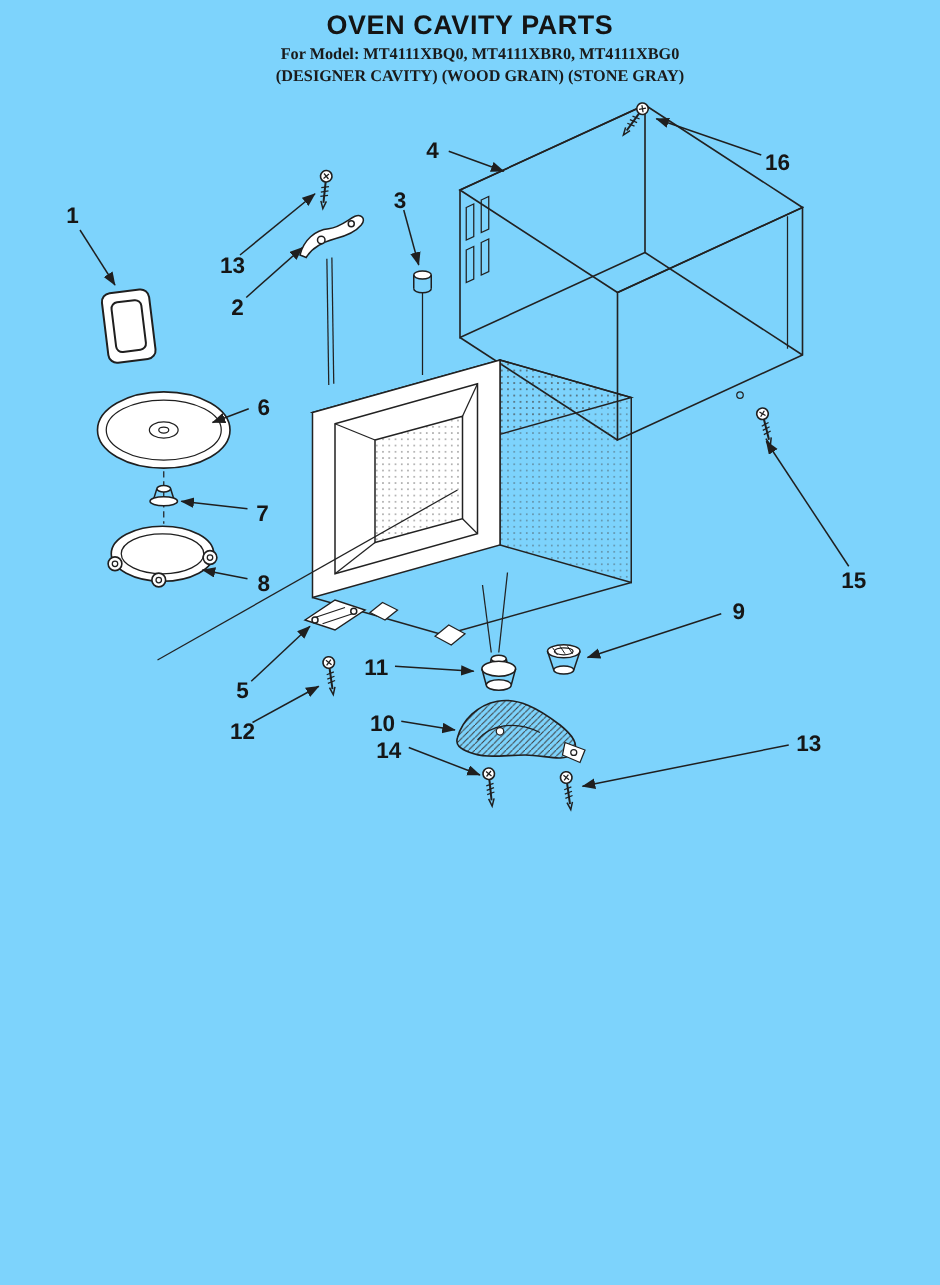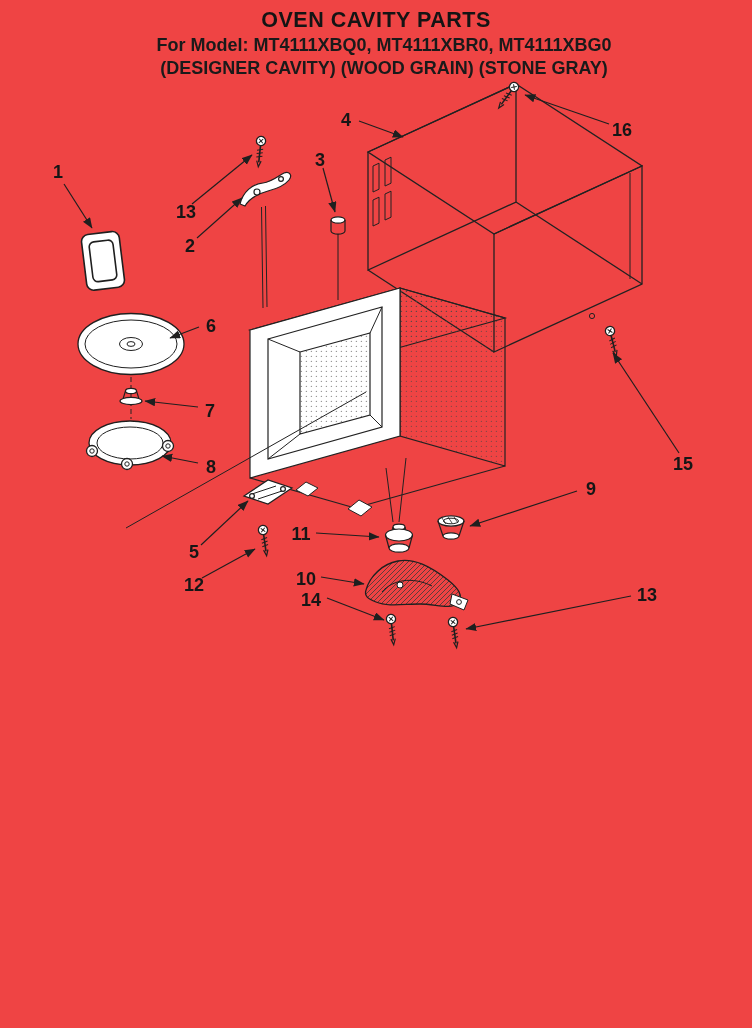--- a/index.html
+++ b/index.html
@@ -1,20 +1,20 @@
 <!DOCTYPE html>
 <html><head>
 <meta charset="utf-8">
 <style>
   html, body { margin: 0; padding: 0; background: #ffffff; }
   .page {
     position: relative;
     width: 752px;
     height: 1028px;
-    background: #ef4444;
+    background: #7dd3fc;
     font-family: "Liberation Sans", sans-serif;
     color: #1b1b1b;
     overflow: hidden;
   }
   header.diagram-header {
     position: absolute;
     top: 8px;
     left: 0;
     right: 0;
     text-align: center;
@@ -22,23 +22,24 @@
   }
   .title {
     margin: 0;
     font-size: 21.5px;
     font-weight: 700;
     letter-spacing: 0.5px;
     color: #141414;
   }
   .model-line, .finish-line {
     margin: 2px 0 0 16px;
-    font-size: 18px;
+    font-size: 13px;
     font-weight: 700;
     color: #1a1a1a;
+    font-family: Liberation Serif, serif;
   }
   svg.diagram {
     position: absolute;
     top: 0;
     left: 0;
     z-index: 1;
   }
   svg text.callout {
     font-family: "Liberation Sans", sans-serif;
     font-size: 18px;

